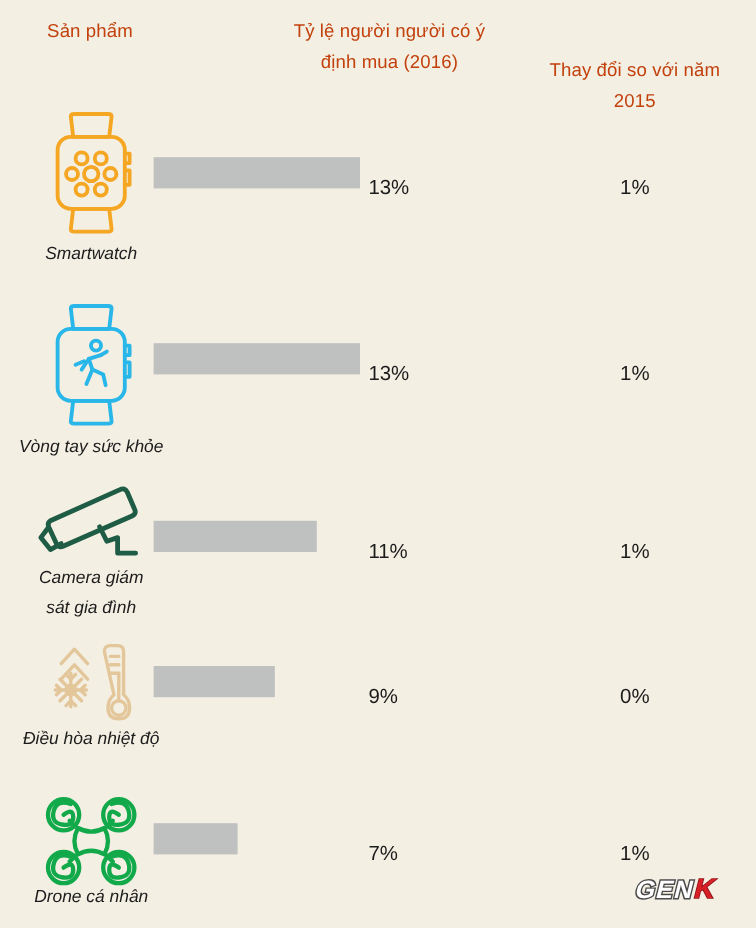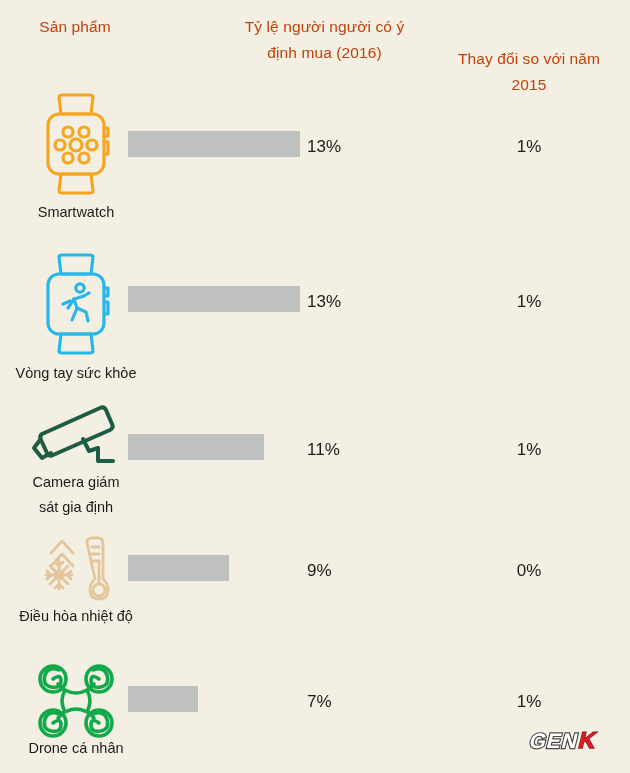--- a/index.html
+++ b/index.html
@@ -60,20 +60,21 @@
     justify-content: center;
   }
   .row-label {
     position: absolute;
     left: 2px;
     width: 148px;
     text-align: center;
     font-size: 14.5px;
     line-height: 25px;
     color: #1c1c1c;
+    font-style: italic;
   }
   .bar-track {
     position: absolute;
     left: 128px;
     height: 26px;
   }
   .bar-fill {
     height: 26px;
     background: #bfc0c0;
     width: 100%;
@@ -122,21 +123,21 @@
   .row-3 .bar-track,
   .row-3 .rate-value,
   .row-3 .change-value { top: 44px; }
   .row-4 .bar-track,
   .row-4 .rate-value,
   .row-4 .change-value { top: 27px; }
   .row-5 .bar-track,
   .row-5 .rate-value,
   .row-5 .change-value { top: 28px; }
 
-  .rate-value, .change-value { margin-top: 6px; }
+  .rate-value, .change-value { margin-top: 16px; }
 
   
   .watermark {
     position: absolute;
     right: 14px;
     bottom: 18px;
     width: 96px;
     height: 30px;
   }
 </style>
@@ -209,21 +210,21 @@
       <svg width="96" height="70" viewBox="0 0 96 70">
         <g fill="none" stroke="#1f5c46" stroke-width="4" stroke-linejoin="round" stroke-linecap="round">
           <path d="M14 36 L72 10 Q76 8 78 12 L84 26 Q86 30 82 32 L25 57 Q21 59 19 55 L13 42 Q11 38 14 36 Z"></path>
           <path d="M12 42 L6 50 L14 60 L23 55"></path>
           <path d="M55 41 L61 53 L70 50 L70 63 L85 63"></path>
         </g>
       </svg>
     </div>
     <div class="row-label">
       <div>Camera giám</div>
-      <div>sát gia định</div>
+      <div>sát gia đình</div>
     </div>
     <div class="bar-track" style="width:136px">
       <div class="bar-fill"></div>
     </div>
     <div class="rate-value">11%</div>
     <div class="change-value">1%</div>
   </div>
 
   <div class="row row-4">
     <div class="row-icon">

